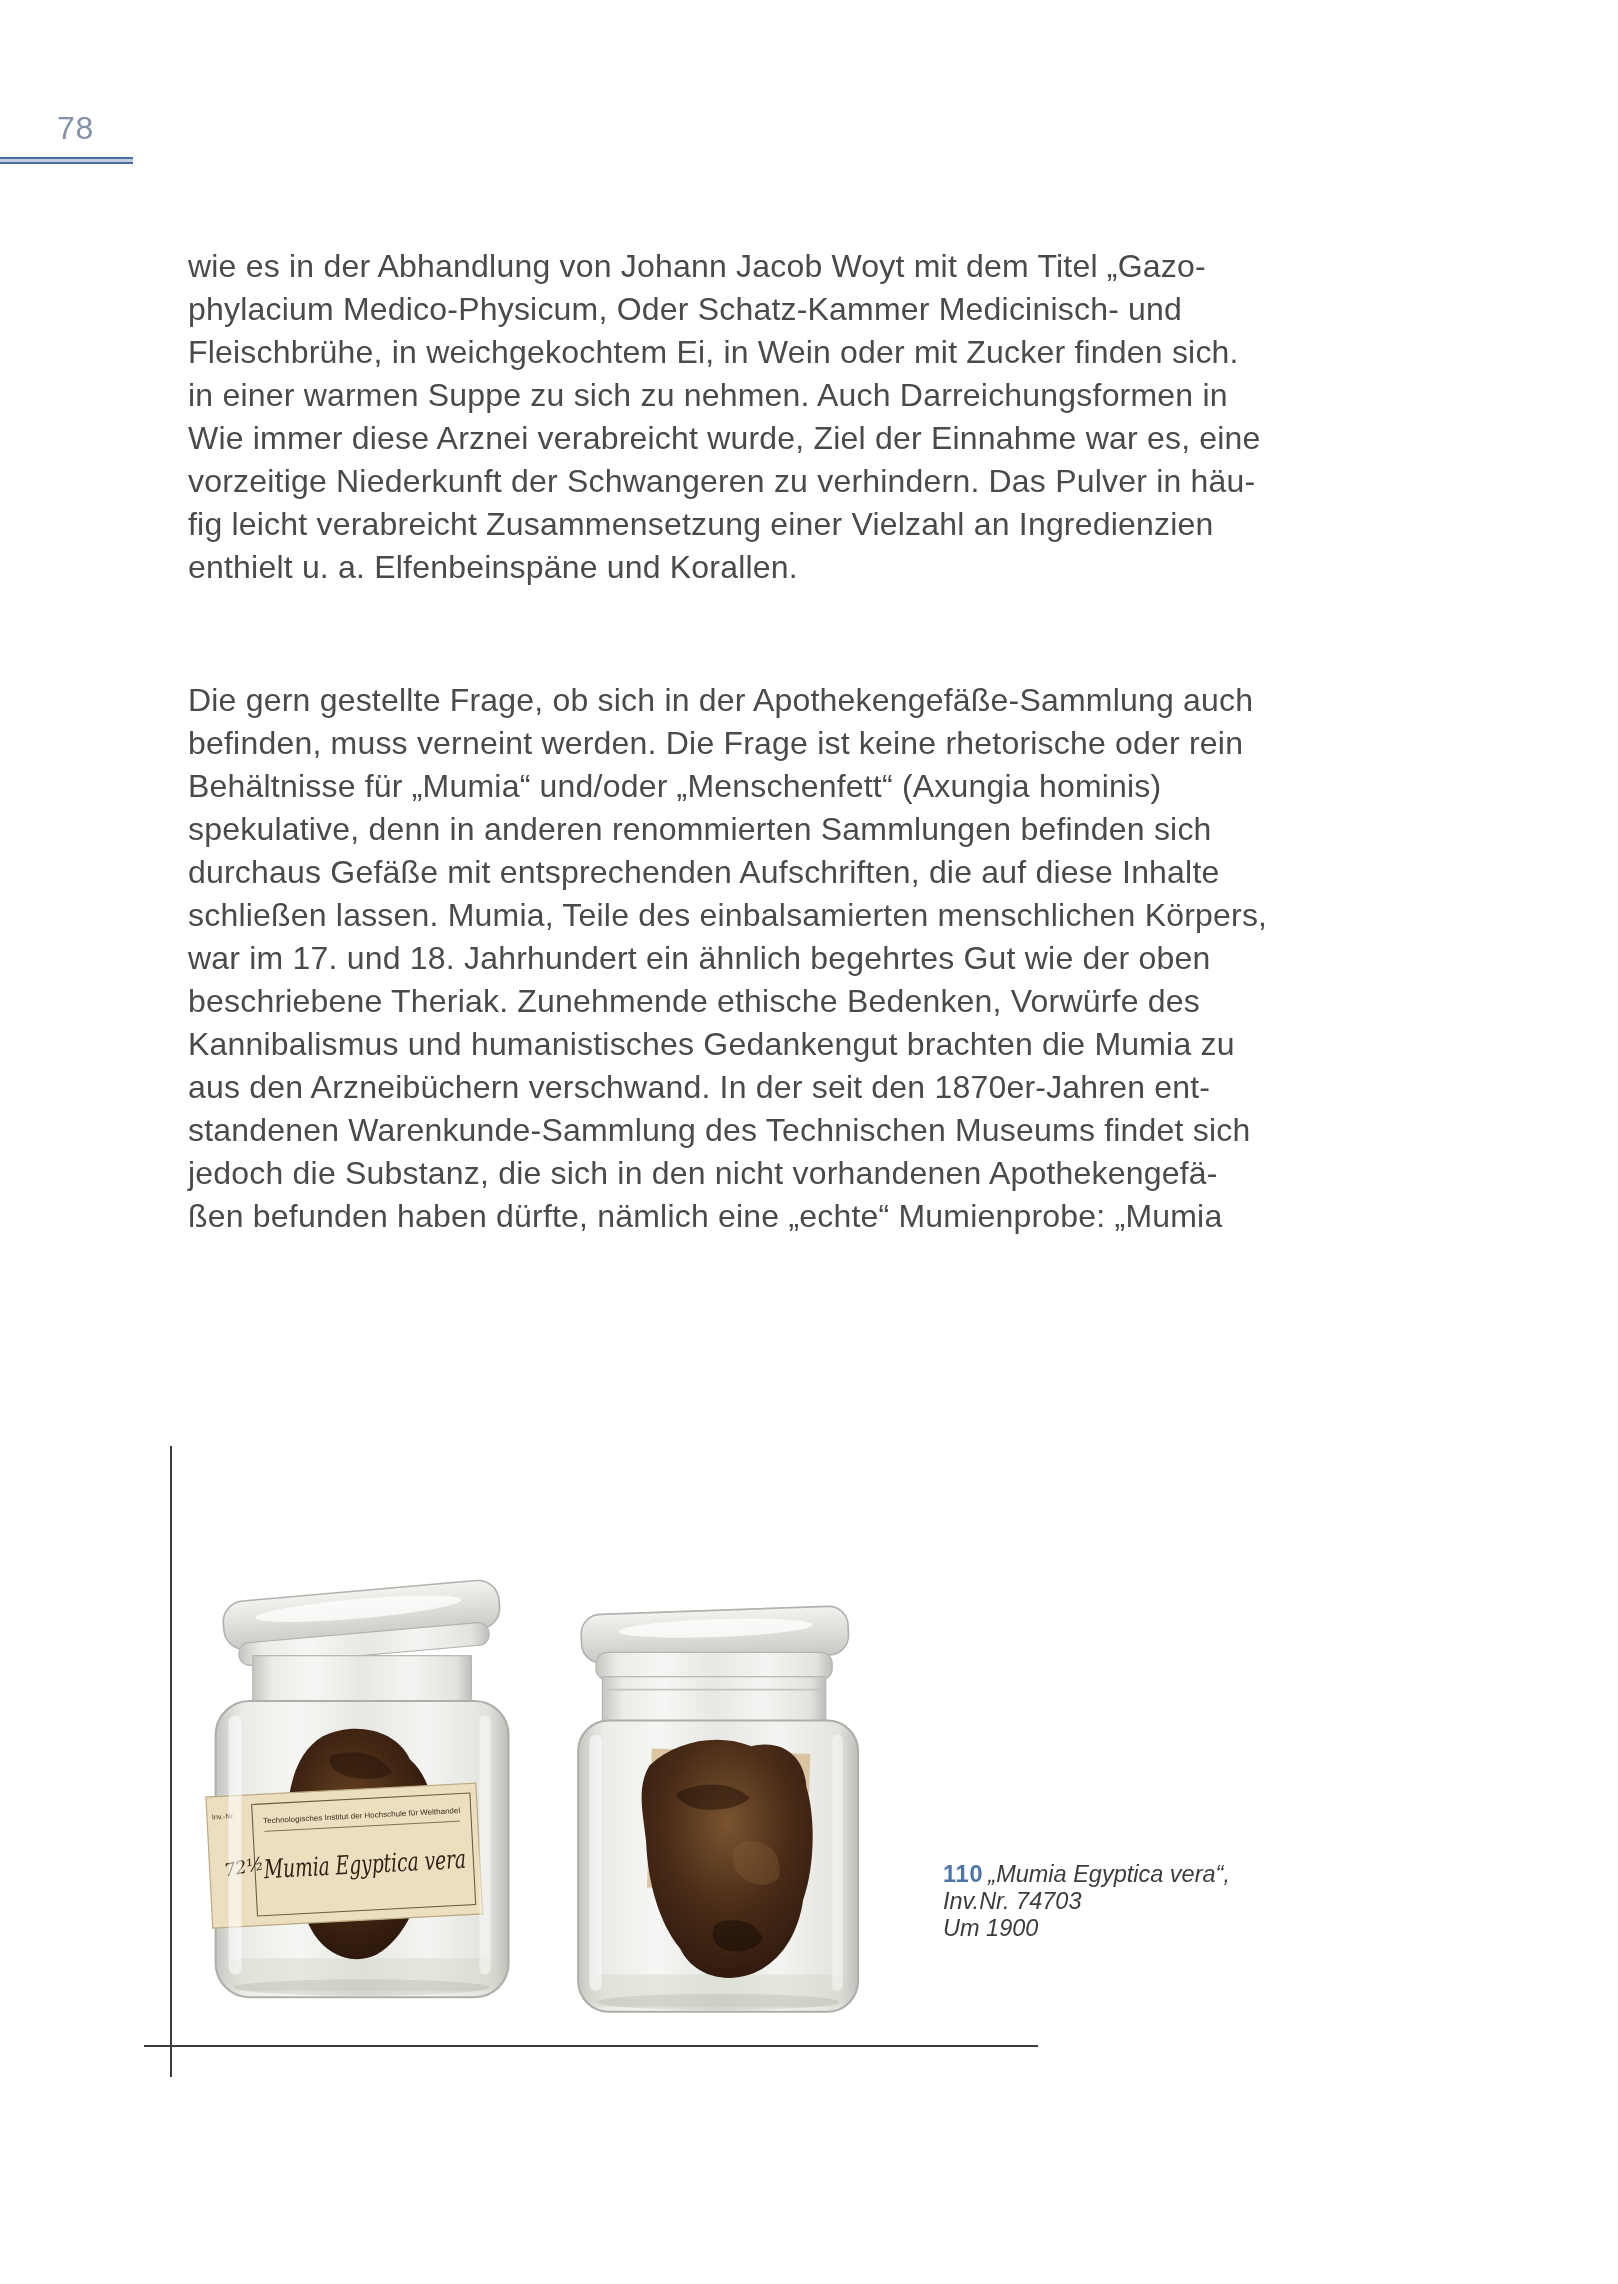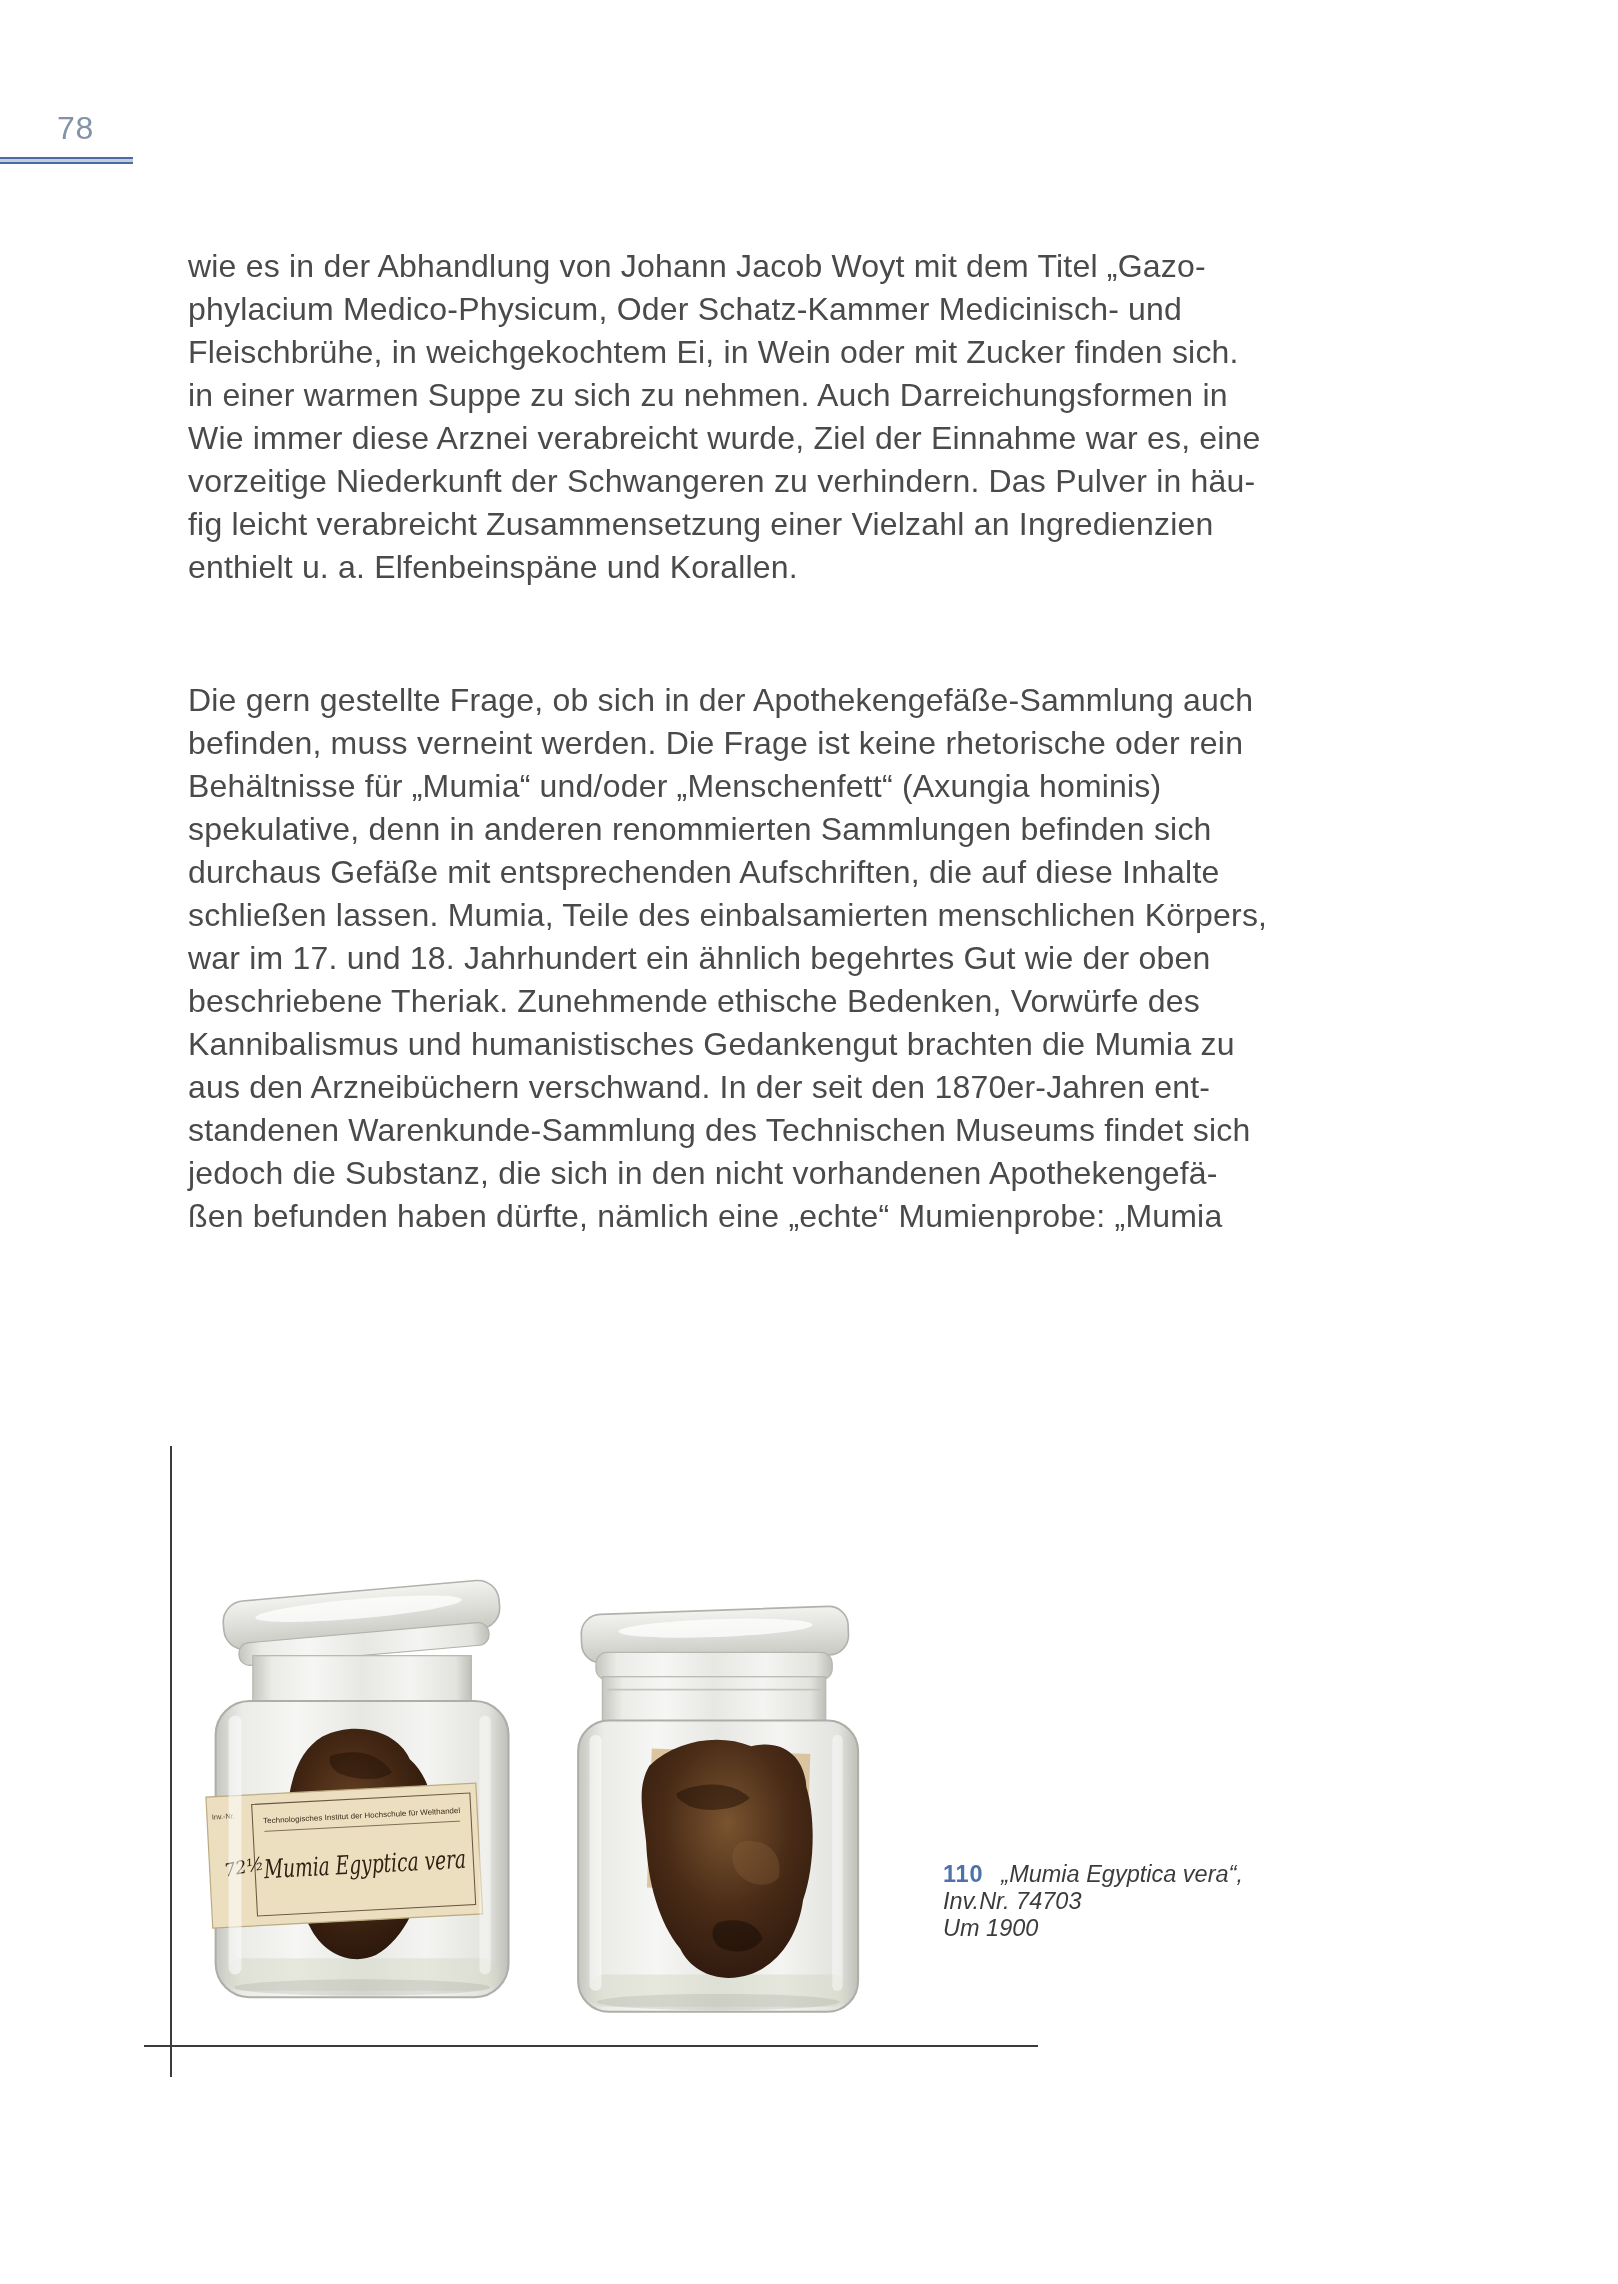--- a/index.html
+++ b/index.html
@@ -43,21 +43,21 @@
     background:var(--figure_rule);
   }
   .photo{position:absolute;left:201px;top:1578px;width:696px;height:441px;}
   .caption{
     position:absolute;left:943px;top:1861px;width:388px;
     font-size:23.5px;line-height:27px;color:#3c3c3c;
     font-style:italic;
   }
   .cap-num{
     font-style:normal;font-weight:bold;color:var(--accent_blue);
-    margin-right:18px;letter-spacing:0.8px;
+    margin-right:5px;letter-spacing:0.8px;
   }
   svg text{font-family:"Liberation Sans",sans-serif;}
   svg .script{font-family:"DejaVu Serif",serif;font-style:italic;}
 </style>
 </head>
 <body>
 
 <div id="page">
 
   <div class="page-number">78</div>

